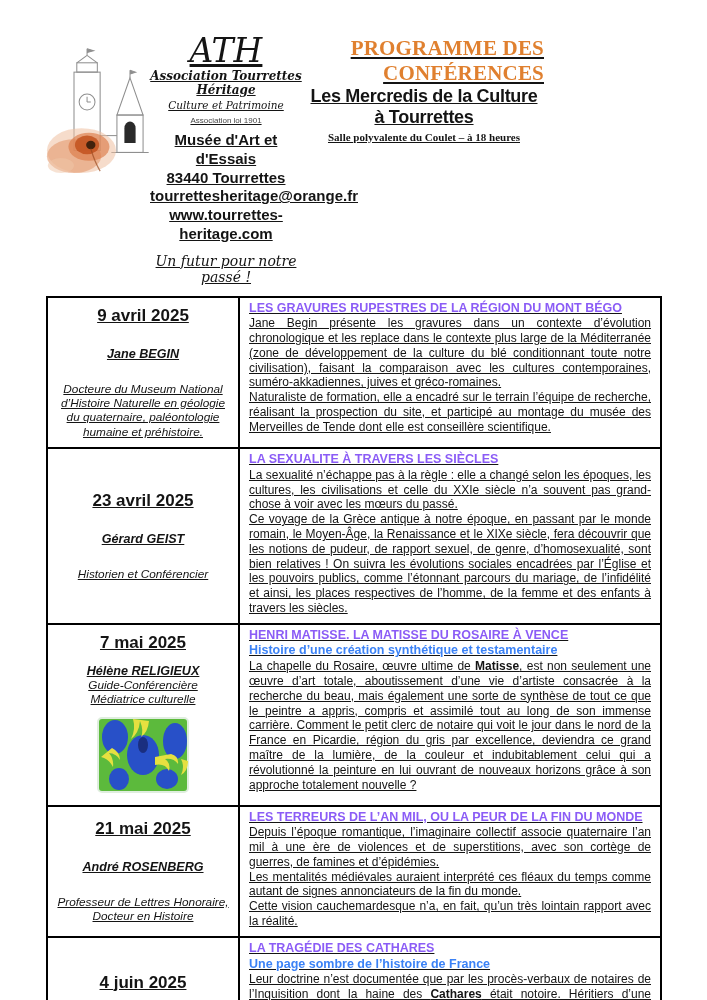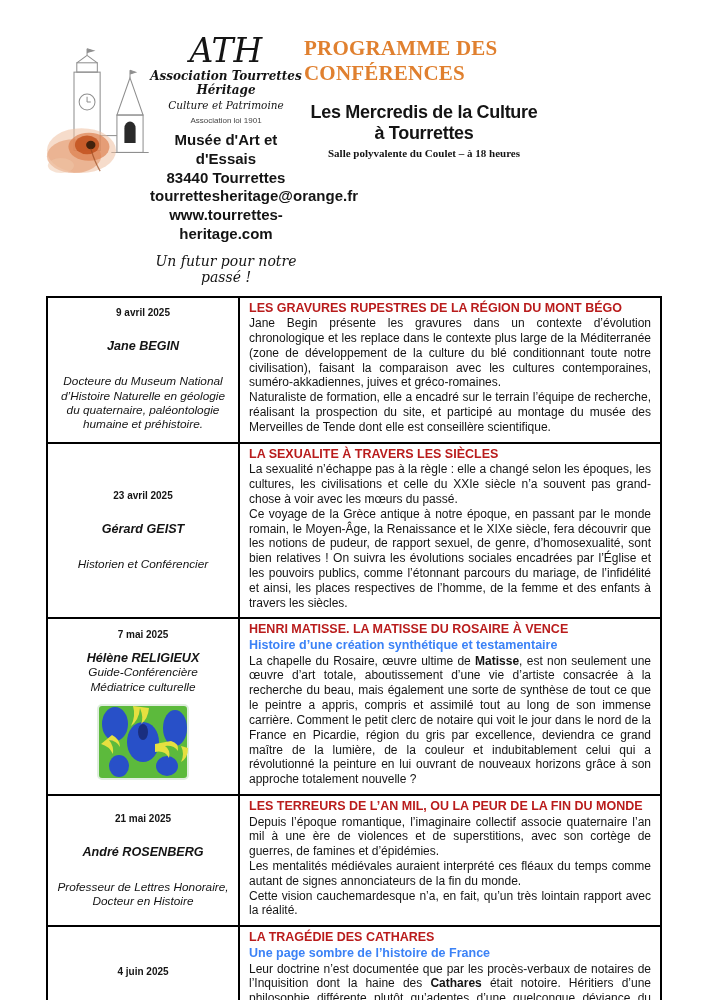--- a/index.html
+++ b/index.html
@@ -1,54 +1,54 @@
 <!DOCTYPE html>
 <html><head>
 <meta charset="utf-8">
 <style>
   html,body{margin:0;padding:0;}
   body{
     width:707px;height:1000px;background:#ffffff;color:#141414;
     font-family:"Liberation Sans",sans-serif;overflow:hidden;
   }
-  .page{box-sizing:border-box;width:578px;height:1000px;padding:28px 34px 0 46px;}
+  .page{box-sizing:border-box;width:578px;height:1000px;padding:28px 34px 0 46px;text-decoration:underline;}
 
   
   .header{display:flex;}
   .logo-block{width:258px;display:flex;flex-shrink:0;}
   .logo-art{width:112px;height:148px;flex-shrink:0;margin-top:14px;}
   .logo-text{width:152px;text-align:center;padding-top:6px;margin-left:-8px;}
   .logo-acronym{font-family:"DejaVu Serif",serif;font-style:italic;font-size:33px;line-height:1;}
   .logo-name{font-family:"DejaVu Serif",serif;font-style:italic;font-weight:bold;font-size:12px;margin-top:2px;}
   .logo-tagline{font-family:"DejaVu Serif",serif;font-style:italic;font-size:10.5px;margin-top:2px;}
   .logo-law{font-size:8px;color:#444;margin-top:5px;}
   .logo-museum,.logo-city,.logo-email,.logo-web{font-weight:bold;font-size:15px;line-height:1.25;text-align:center;}
   .logo-museum{margin-top:6px;}
   .logo-motto{font-family:"DejaVu Serif",serif;font-style:italic;font-size:14px;margin-top:9px;}
 
   .title-block{flex:1;padding-top:8px;}
-  .main-title{font-family:"Liberation Serif",serif;font-weight:bold;font-size:21px;color:#E0802F;text-align:left;letter-spacing:.2px;}
+  .main-title{font-family:"Liberation Serif",serif;font-weight:bold;font-size:21px;color:#E0802F;text-align:right;letter-spacing:.2px;}
   .period{font-family:"Liberation Serif",serif;font-weight:bold;font-size:17px;text-align:right;margin-top:3px;}
-  .series{font-size:18px;font-weight:bold;text-align:center;margin-top:16px;letter-spacing:-.3px;}
+  .series{font-size:18px;font-weight:bold;text-align:center;letter-spacing:-.3px;}
   .venue{font-family:"Liberation Serif",serif;font-weight:bold;font-size:11px;text-align:center;margin-top:3px;}
 
   
   table.program{border-collapse:collapse;width:616px;margin-top:11px;table-layout:fixed;}
   table.program td{border:2px solid #000;}
   td.cell-left{width:180px;text-align:center;vertical-align:middle;padding:8px 5px;}
   td.cell-right{vertical-align:top;padding:3px 9px 7px 9px;}
 
-  .date{font-weight:bold;font-size:10px;margin-bottom:21px;}
+  .date{font-weight:bold;font-size:17px;margin-bottom:21px;}
   .speaker{font-weight:bold;font-style:italic;font-size:12.6px;margin-bottom:21px;}
   .role{font-style:italic;font-size:11.8px;line-height:1.22;white-space:pre-line;}
   td.compact .date{margin-bottom:11px;}
   td.compact .speaker{margin-bottom:0;}
   .artwork{margin-top:10px;}
 
-  .conf-title{color:#b91c1c;font-weight:bold;font-size:12.5px;line-height:1.25;}
+  .conf-title{color:#8b5cf6;font-weight:bold;font-size:12.5px;line-height:1.25;}
   .conf-subtitle{color:#3b82f6;font-weight:bold;font-size:12.5px;line-height:1.25;}
   .conf-body p{margin:0;font-size:12px;line-height:1.235;text-align:justify;}
 </style>
 </head>
 <body>
 
 <div class="page">
 
   <div class="header">
     <div class="logo-block">

